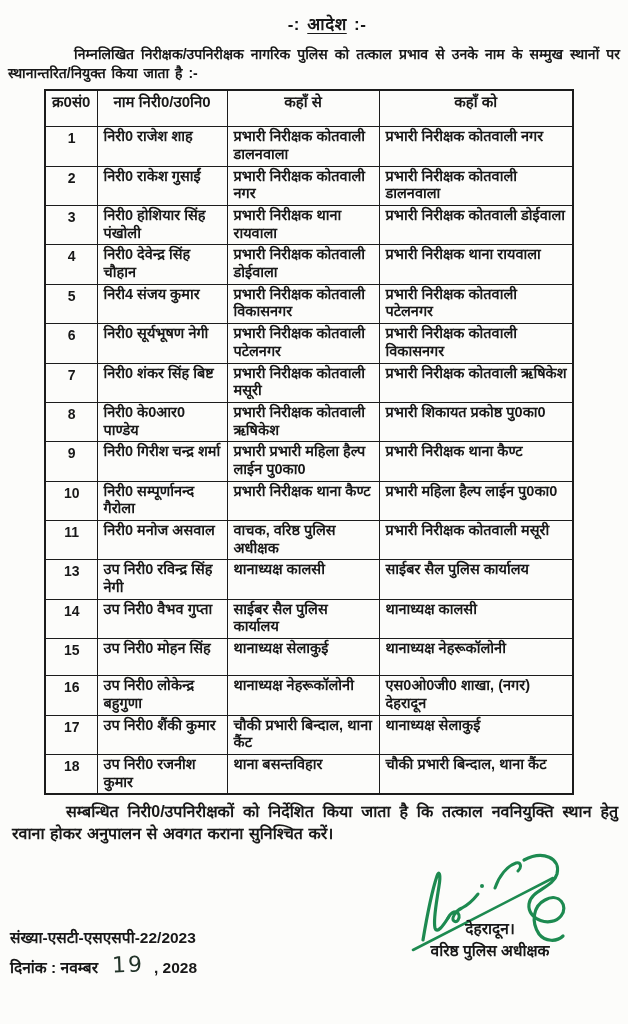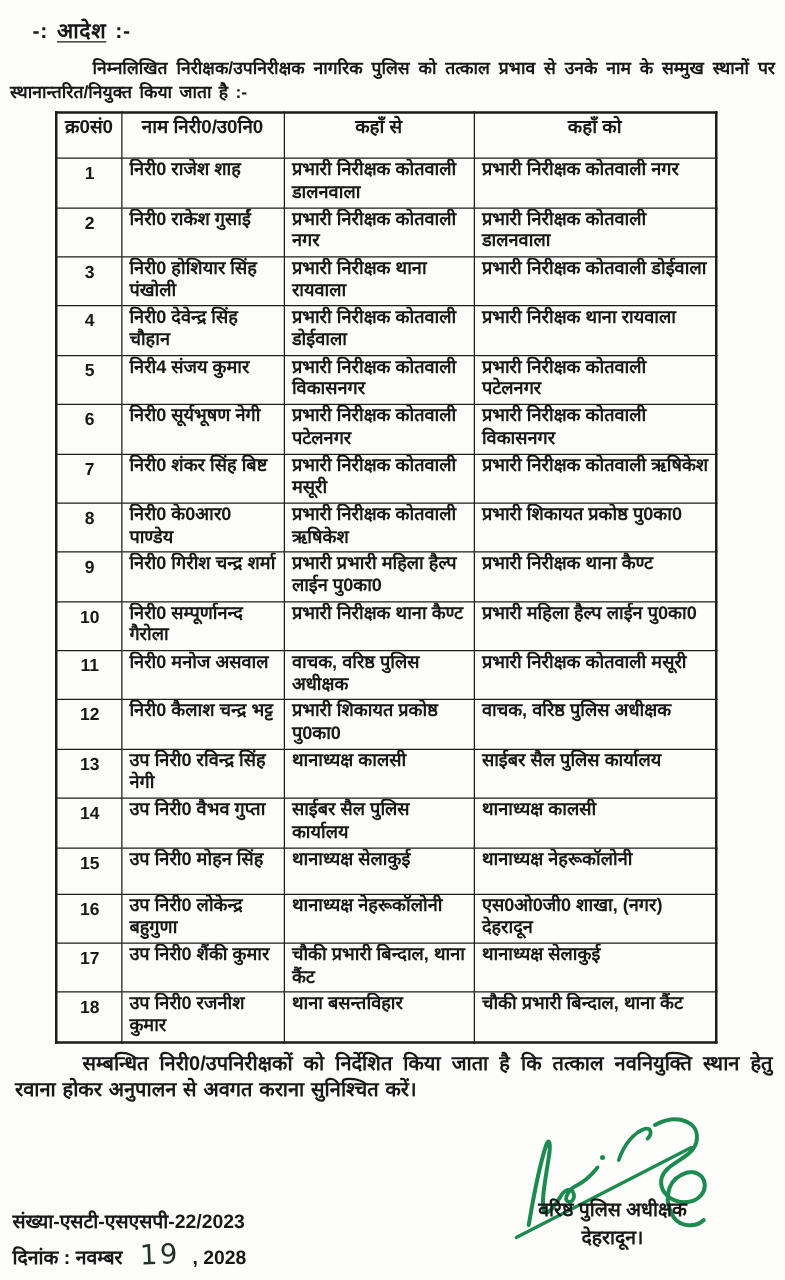--- a/index.html
+++ b/index.html
@@ -11,20 +11,21 @@
   }
   .page{
     position:relative;
     width:628px;height:1024px;
     background:#fcfcfa;
     color:#181818;
     overflow:hidden;
     box-sizing:border-box;
   }
   .title-row{
+    text-align:center;
     padding-top:12px;
     font-size:17px;
     font-weight:700;
     letter-spacing:.5px;
     padding-left:26px;
   }
   .title-word{
     text-decoration:underline;
     text-underline-offset:3px;
     margin:0 2px;
@@ -209,26 +210,20 @@
           <td>प्रभारी निरीक्षक थाना कैण्ट</td>
           <td>प्रभारी महिला हैल्प लाईन पु0का0</td>
         </tr>
         <tr>
           <td class="serial">11</td>
           <td>निरी0 मनोज असवाल</td>
           <td>वाचक, वरिष्ठ पुलिस अधीक्षक</td>
           <td>प्रभारी निरीक्षक कोतवाली मसूरी</td>
         </tr>
         <tr>
-          <td class="serial">12</td>
-          <td>निरी0 कैलाश चन्द्र भट्ट</td>
-          <td>प्रभारी शिकायत प्रकोष्ठ पु0का0</td>
-          <td>वाचक, वरिष्ठ पुलिस अधीक्षक</td>
-        </tr>
-        <tr>
           <td class="serial">13</td>
           <td>उप निरी0 रविन्द्र सिंह नेगी</td>
           <td>थानाध्यक्ष कालसी</td>
           <td>साईबर सैल पुलिस कार्यालय</td>
         </tr>
         <tr>
           <td class="serial">14</td>
           <td>उप निरी0 वैभव गुप्ता</td>
           <td>साईबर सैल पुलिस कार्यालय</td>
           <td>थानाध्यक्ष कालसी</td>
@@ -275,19 +270,19 @@
     <div class="footer-right">
       <svg class="signature-svg" width="210" height="110" viewBox="0 0 210 110" fill="none">
         <path d="M38 92 C42 68, 48 40, 52 28 C54 22, 56 26, 54 38 C51 58, 48 72, 50 80 C52 86, 58 78, 63 70" stroke-width="3.2" stroke-linecap="round" fill="none" stroke="#1d8a50"></path>
         <path d="M63 70 C66 64, 72 61, 74 67 C75 71, 72 75, 69 73 C66 71, 70 63, 77 60 C83 57, 89 51, 93 46" stroke-width="3" stroke-linecap="round" fill="none" stroke="#1d8a50"></path>
         <circle cx="97" cy="38" r="2" fill="#1d8a50"></circle>
         <path d="M110 40 C114 28, 122 18, 131 15 C136 14, 137 19, 133 23" stroke-width="3" stroke-linecap="round" fill="none" stroke="#1d8a50"></path>
         <path d="M139 12 C158 2, 176 10, 172 26 C168 40, 146 42, 144 56 C142 72, 166 80, 176 68 C184 58, 174 44, 160 52 C148 58, 146 74, 154 86 C160 94, 172 94, 178 88" stroke-width="3.2" stroke-linecap="round" fill="none" stroke="#1d8a50"></path>
         <path d="M168 30 L28 102" stroke-width="2.6" stroke-linecap="round" fill="none" stroke="#1d8a50"></path>
       </svg>
       <div class="sign-text">
+        <div>देहरादून।</div>
         <div>वरिष्ठ पुलिस अधीक्षक</div>
-        <div>देहरादून।</div>
       </div>
     </div>
   </div>
 
 </div>
 
 </body></html>

